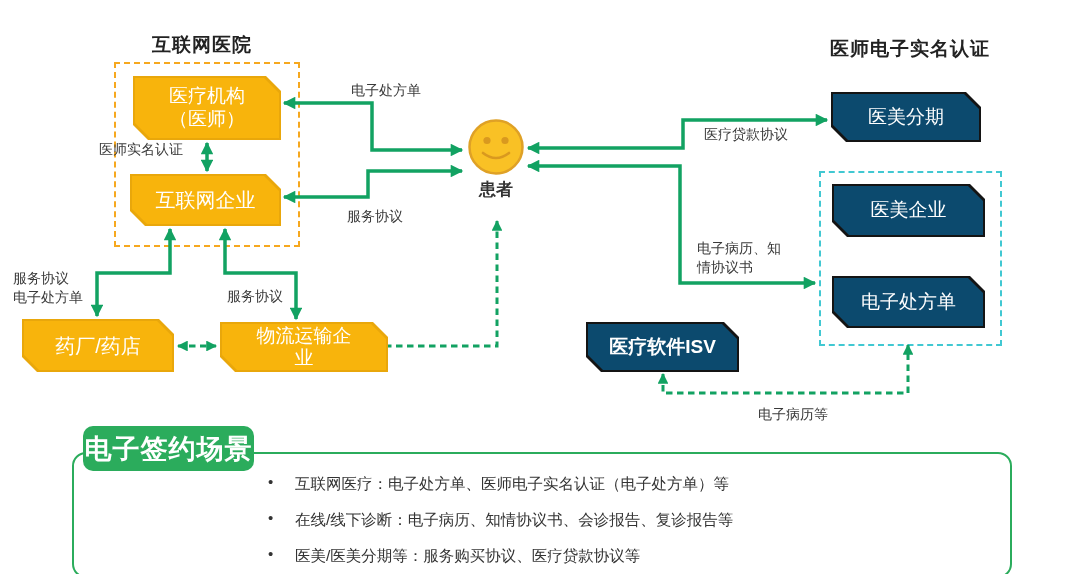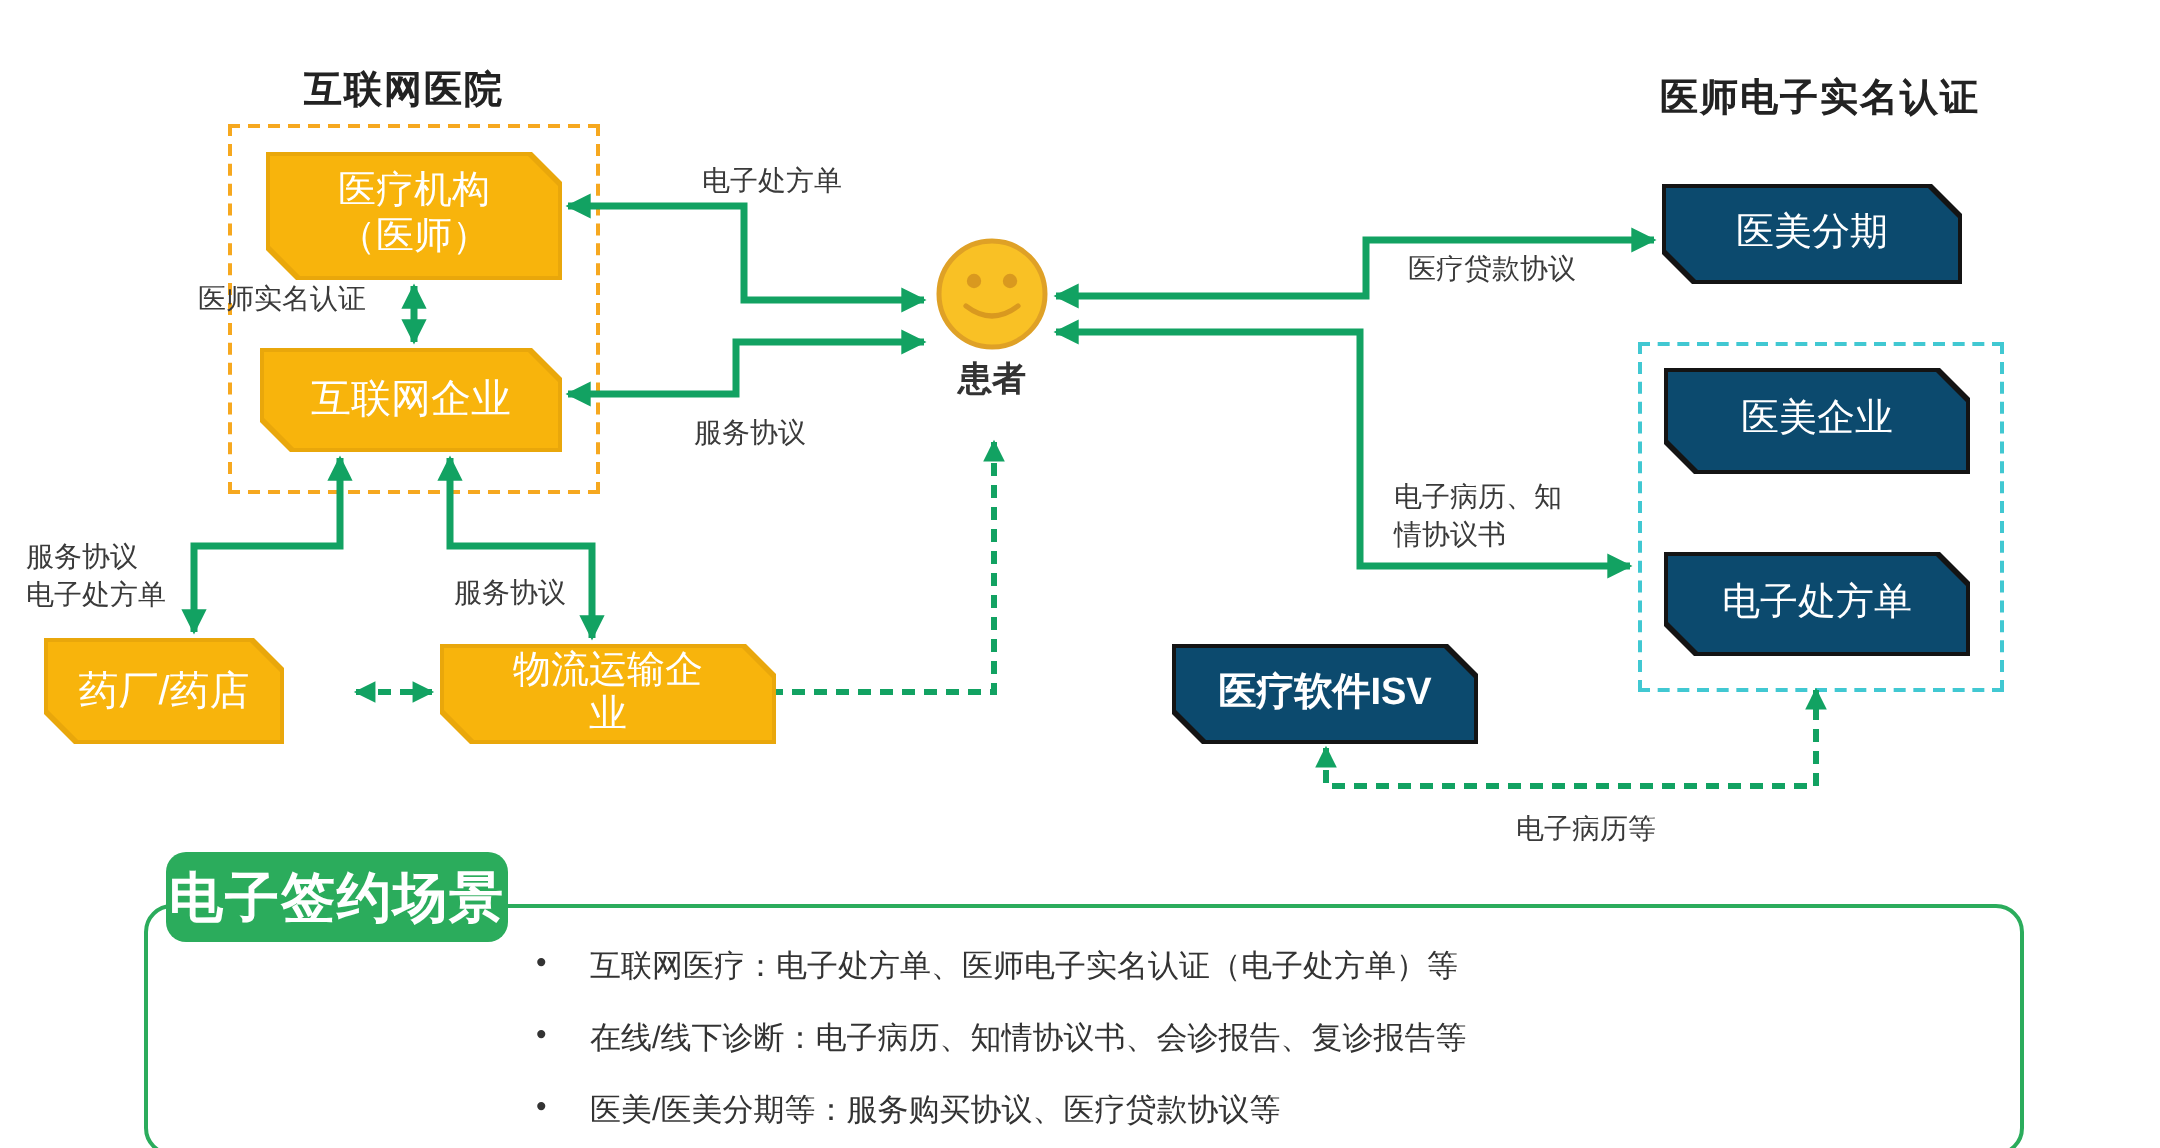--- a/index.html
+++ b/index.html
@@ -69,21 +69,21 @@
     <div class="cut box-inner y-inner">
         <span style="font-size:20px;">互联网企业</span>
       </div>
   </div>
   <div class="abs cut box-outer y-outer" style="left:133px;top:56px;width:148px;height:64px;">
     <div class="cut box-inner y-inner">
         <span style="font-size:19px;">医疗机构
 （医师）</span>
       </div>
   </div>
-  <div class="abs cut box-outer y-outer" style="left:22px;top:299px;width:120px;height:53px;">
+  <div class="abs cut box-outer y-outer" style="left:22px;top:299px;width:152px;height:53px;">
     <div class="cut box-inner y-inner">
         <span style="font-size:20px;">药厂/药店</span>
       </div>
   </div>
   <div class="abs cut box-outer y-outer" style="left:220px;top:302px;width:168px;height:50px;">
     <div class="cut box-inner y-inner">
         <span style="font-size:19px;line-height:1.15;">物流运输企
 业</span>
       </div>
   </div>

